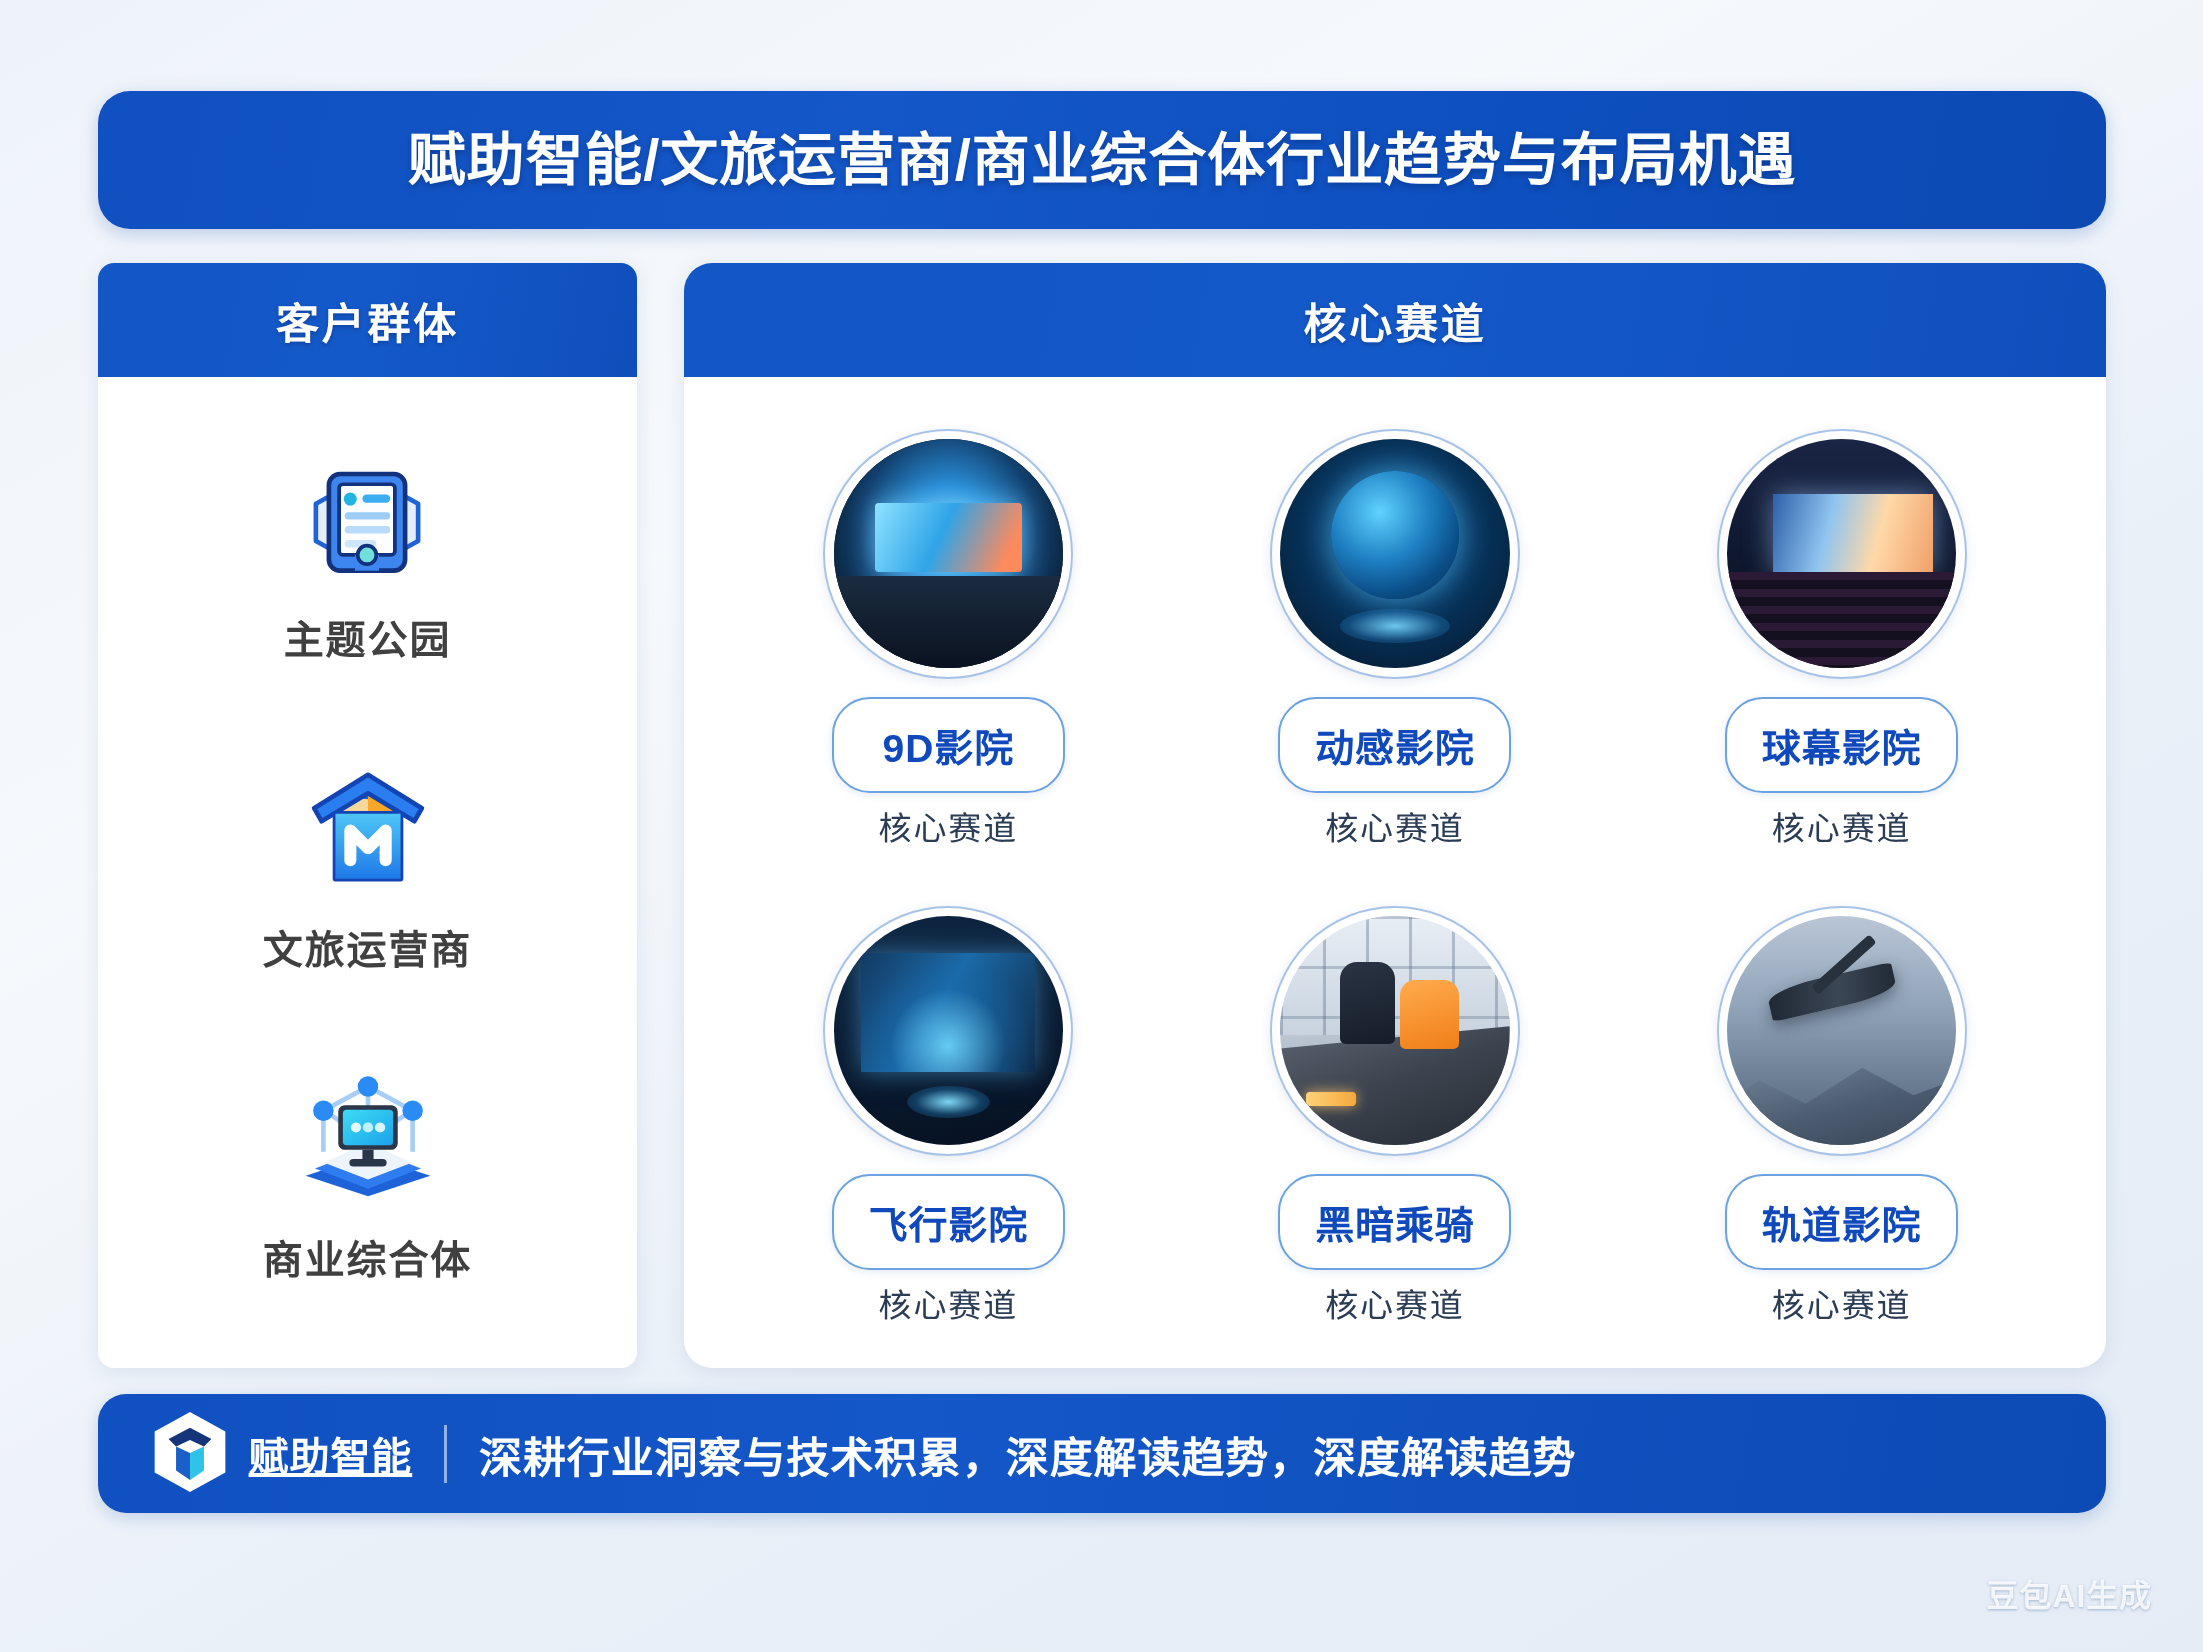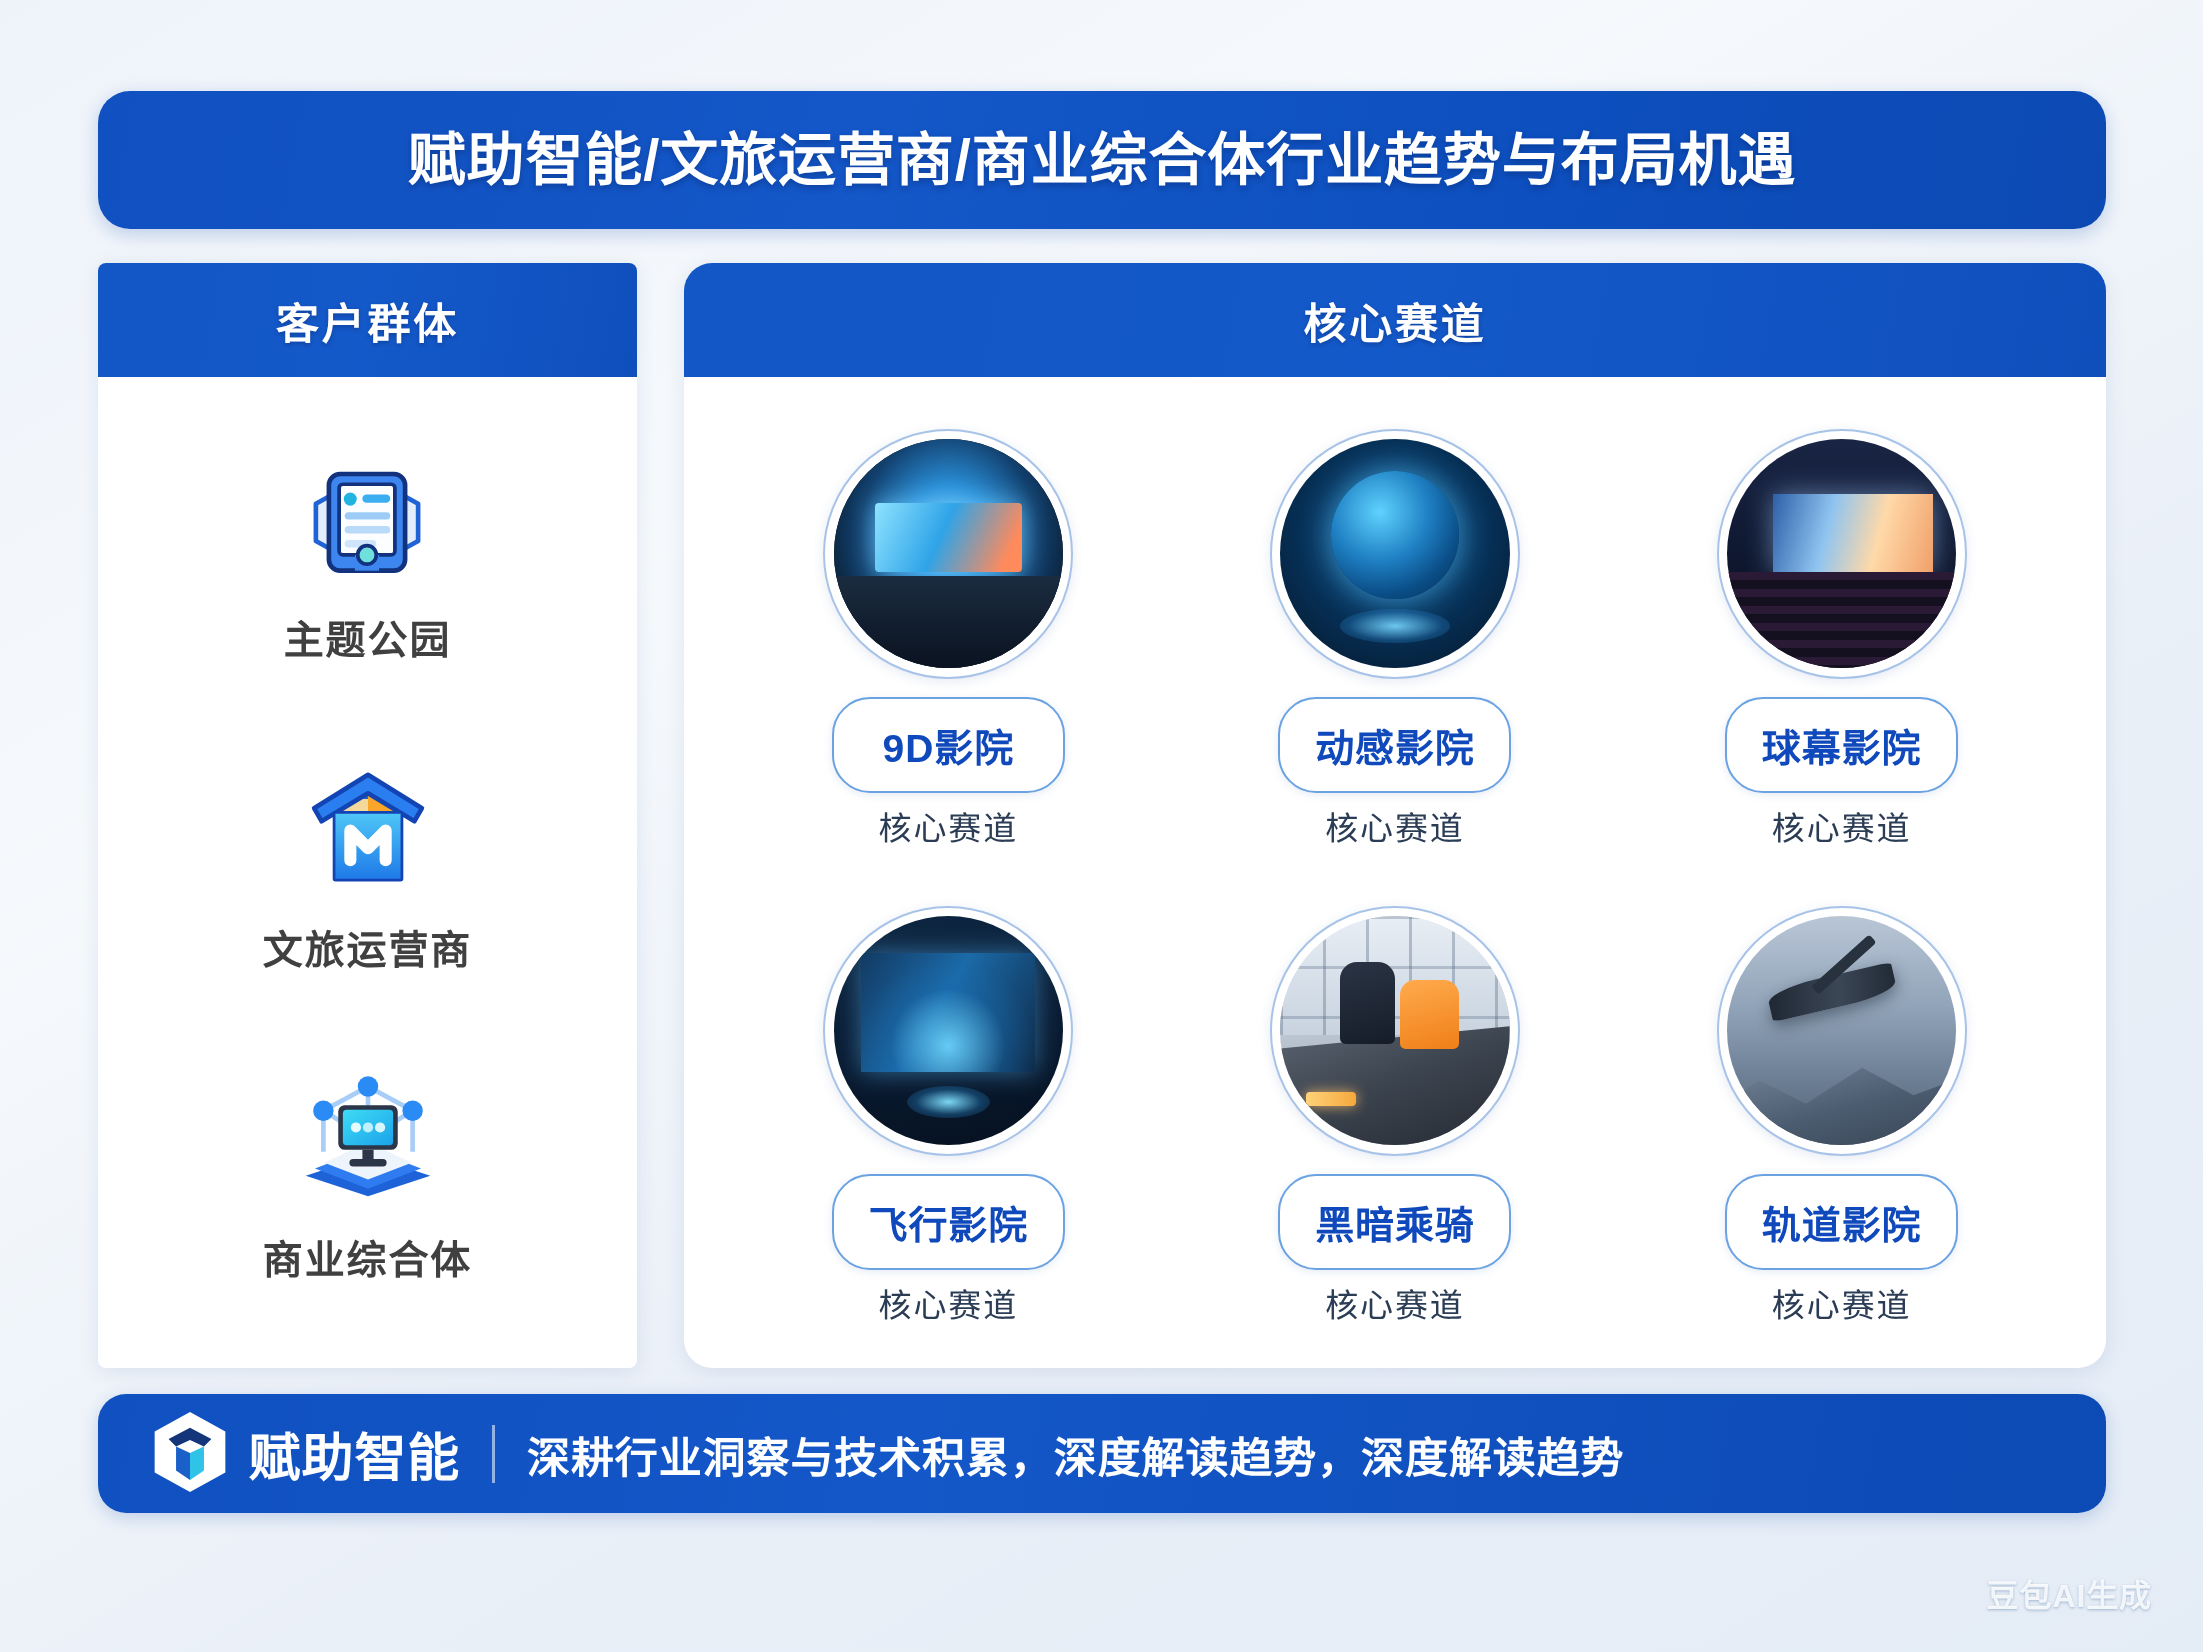--- a/index.html
+++ b/index.html
@@ -53,21 +53,21 @@
     gap: 47px;
     margin-top: 34px;
     height: 1105px;
     flex: none;
   }
 
   
   .left-panel {
     width: 539px;
     background: #ffffff;
-    border-radius: 8px;
+    border-radius: 16px;
     overflow: hidden;
     box-shadow: 0 3.7px 20.5px rgba(30, 70, 140, 0.10);
     display: flex;
     flex-direction: column;
     flex: none;
   }
   .panel-head {
     height: 114px;
     background: linear-gradient(100deg, #1356c6 0%, #1459c9 50%, #0f4fbc 100%);
     display: flex;
@@ -195,23 +195,24 @@
     flex: none;
   }
   .brand {
     display: flex;
     align-items: center;
     gap: 18.6px;
     flex: none;
   }
   .brand-name {
     color: #ffffff;
-    font-size: 52px;
+    font-size: 40px;
     font-weight: bold;
     letter-spacing: 0.9px;
+    text-decoration: underline;
   }
   .divider-v {
     width: 2.8px;
     height: 58px;
     background: rgba(255, 255, 255, 0.55);
     flex: none;
   }
   .tagline {
     color: #ffffff;
     font-size: 43px;

